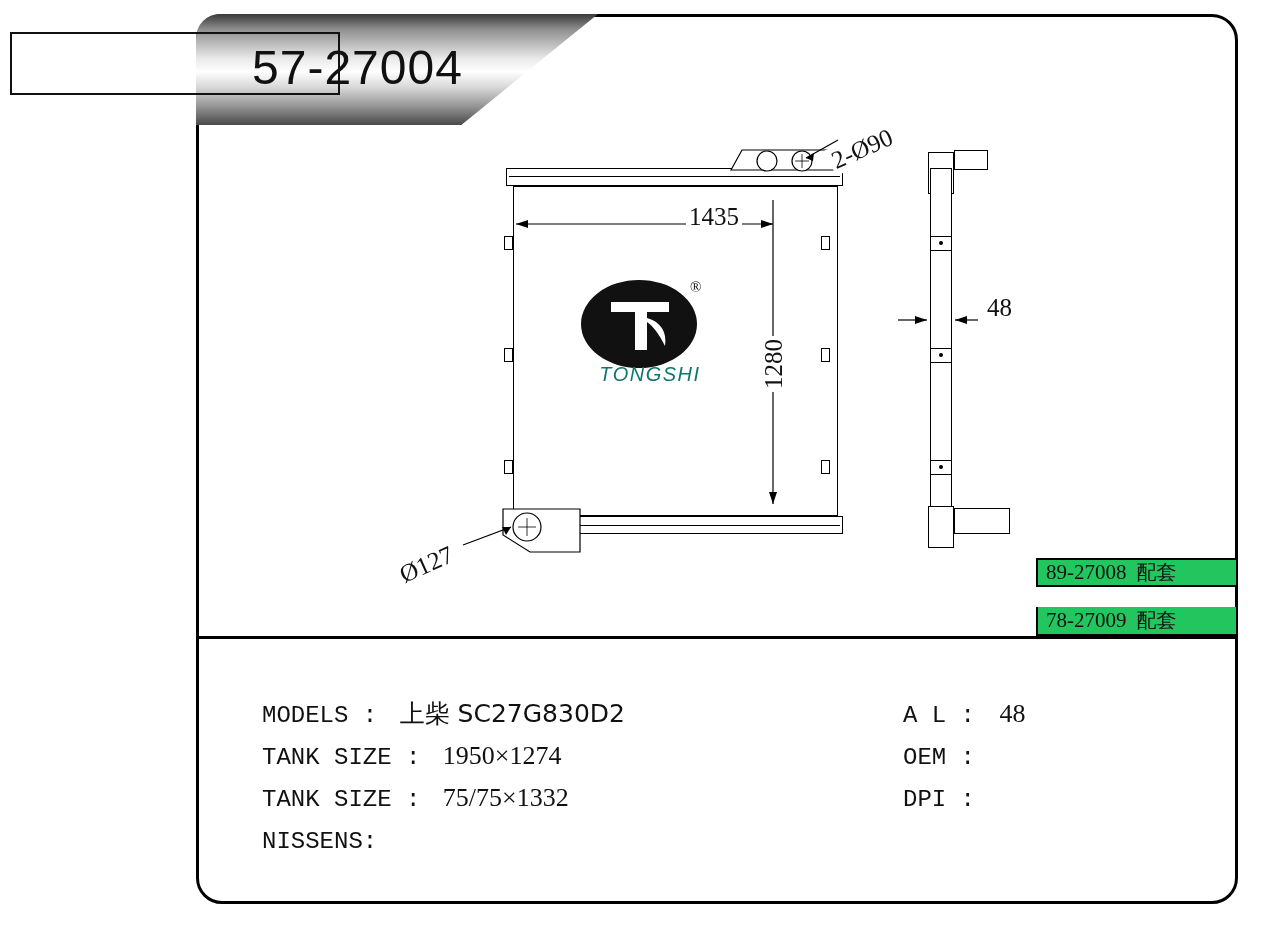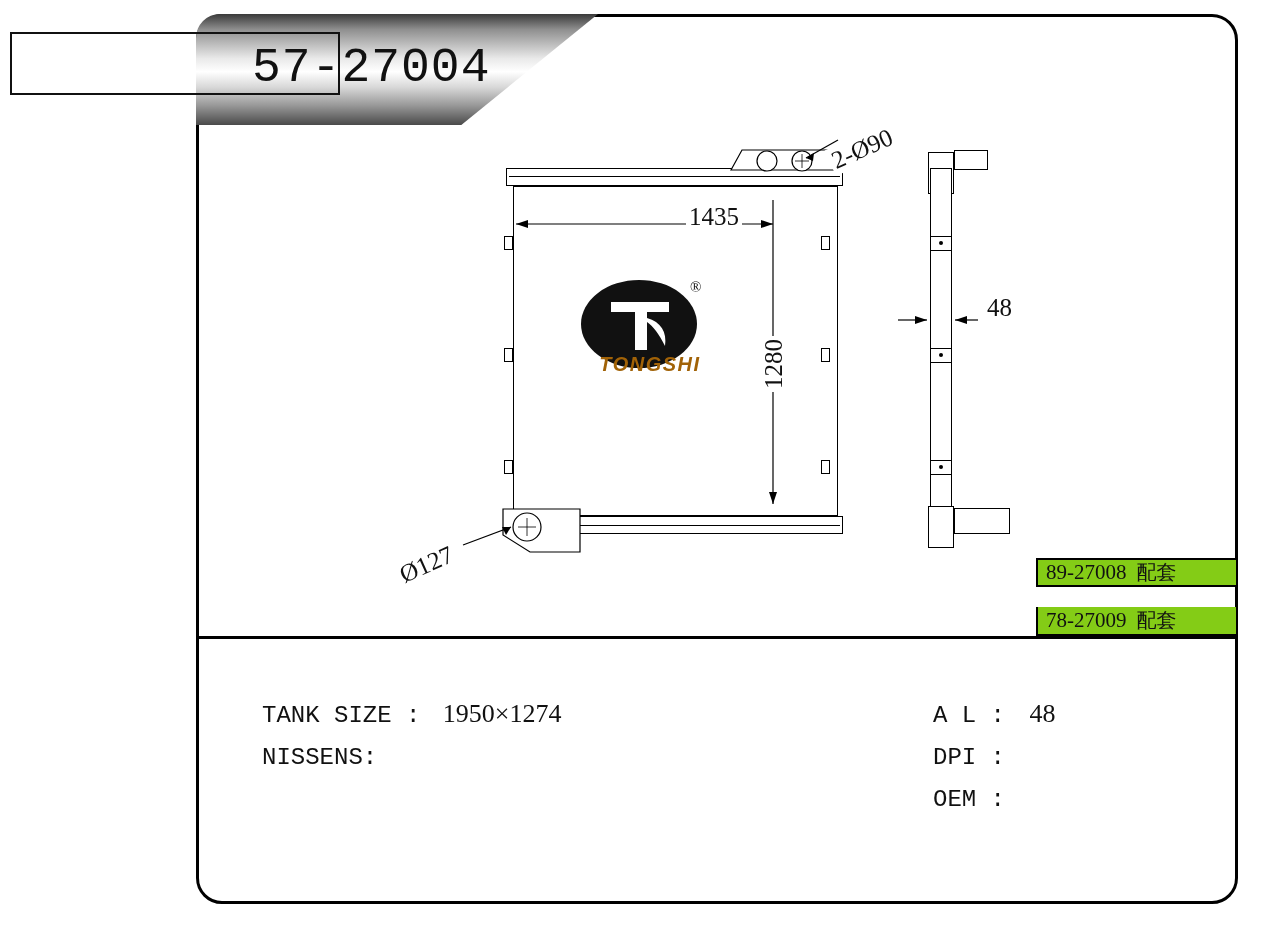--- a/index.html
+++ b/index.html
@@ -54,21 +54,21 @@
     position: absolute;
     left: 10px; top: 32px;
     width: 330px; height: 63px;
     border: 2px solid #111;
     background: transparent;
   }
   .title-text {
     position: absolute;
     left: 252px; top: 44px;
     width: 300px;
-    font-family: Liberation Mono, monospace;
+    font-family: Liberation Sans, sans-serif;
     font-size: 48px;
     line-height: 48px;
     letter-spacing: 1px;
     color: #111;
     white-space: nowrap;
   }
 
   
   .fv-core {
     position: absolute;
@@ -179,29 +179,29 @@
   }
 
   
   .logo-wrap {
     position: absolute;
     left: 575px; top: 272px;
     width: 140px; height: 120px;
   }
   .logo-text {
     position: absolute;
-    left: 570px; top: 353px;
+    left: 570px; top: 363px;
     width: 160px;
     text-align: center;
     font-family: "Liberation Sans", sans-serif;
-    font-weight: bold;
+    font-weight: normal;
     font-style: italic;
     font-size: 20px;
     letter-spacing: 1.5px;
-    color: #a16207;
+    color: #0f766e;
   }
   .reg-mark {
     position: absolute;
     left: 690px; top: 279px;
     font-family: "Liberation Serif", serif;
     font-size: 15px;
     color: #111;
   }
 
   
@@ -210,36 +210,36 @@
     left: 1036px;
     width: 202px;
     height: 29px;
     border: 2px solid #000;
     display: flex;
     align-items: center;
     padding-left: 8px;
     font-family: "Liberation Serif", serif;
     font-size: 21px;
     color: #111;
-    background: #84cc16;
+    background: #22c55e;
     white-space: nowrap;
     text-align: center;
   }
   .ref-box.r1 { top: 558px; }
   .ref-box.r2 { top: 608px; border-top: none; top: 607px; }
 
   
   .spec-left {
     position: absolute;
     left: 262px; top: 694px;
     width: 620px;
   }
   .spec-right {
     position: absolute;
-    left: 933px; top: 694px;
+    left: 903px; top: 694px;
     width: 320px;
   }
   .spec-row {
     font-family: "Liberation Mono", monospace;
     font-size: 24px;
     line-height: 40px;
     color: #111;
     white-space: nowrap;
   }
   .spec-row .serif {
@@ -351,37 +351,45 @@
     <span style="font-family:'DejaVu Sans', sans-serif; font-size:20px;">配套</span>
   </div>
   <div class="ref-box r2">
     <span>78-27009</span>
     <span style="width:10px"></span>
     <span style="font-family:'DejaVu Sans', sans-serif; font-size:20px;">配套</span>
   </div>
 
   <div class="spec-left">
     <div class="spec-row">
+      <span>MODELS :</span>
+      <span class="cjk" style="margin-left:8px;">上柴 SC27G830D2</span>
+    </div>
+    <div class="spec-row">
       <span>TANK SIZE :</span>
       <span class="serif" style="margin-left:8px;">1950×1274</span>
     </div>
     <div class="spec-row">
+      <span>TANK SIZE :</span>
+      <span class="serif" style="margin-left:8px;">75/75×1332</span>
+    </div>
+    <div class="spec-row">
       <span>NISSENS:</span>
       <span class="serif" style="margin-left:8px;"></span>
     </div>
   </div>
 
   <div class="spec-right">
     <div class="spec-row">
       <span>A L :</span>
       <span class="serif" style="margin-left:10px;">48</span>
     </div>
     <div class="spec-row">
+      <span>OEM :</span>
+      <span class="serif" style="margin-left:10px;"></span>
+    </div>
+    <div class="spec-row">
       <span>DPI :</span>
       <span class="serif" style="margin-left:10px;"></span>
     </div>
-    <div class="spec-row">
-      <span>OEM :</span>
-      <span class="serif" style="margin-left:10px;"></span>
-    </div>
   </div>
 
 </div>
 
 </body></html>

